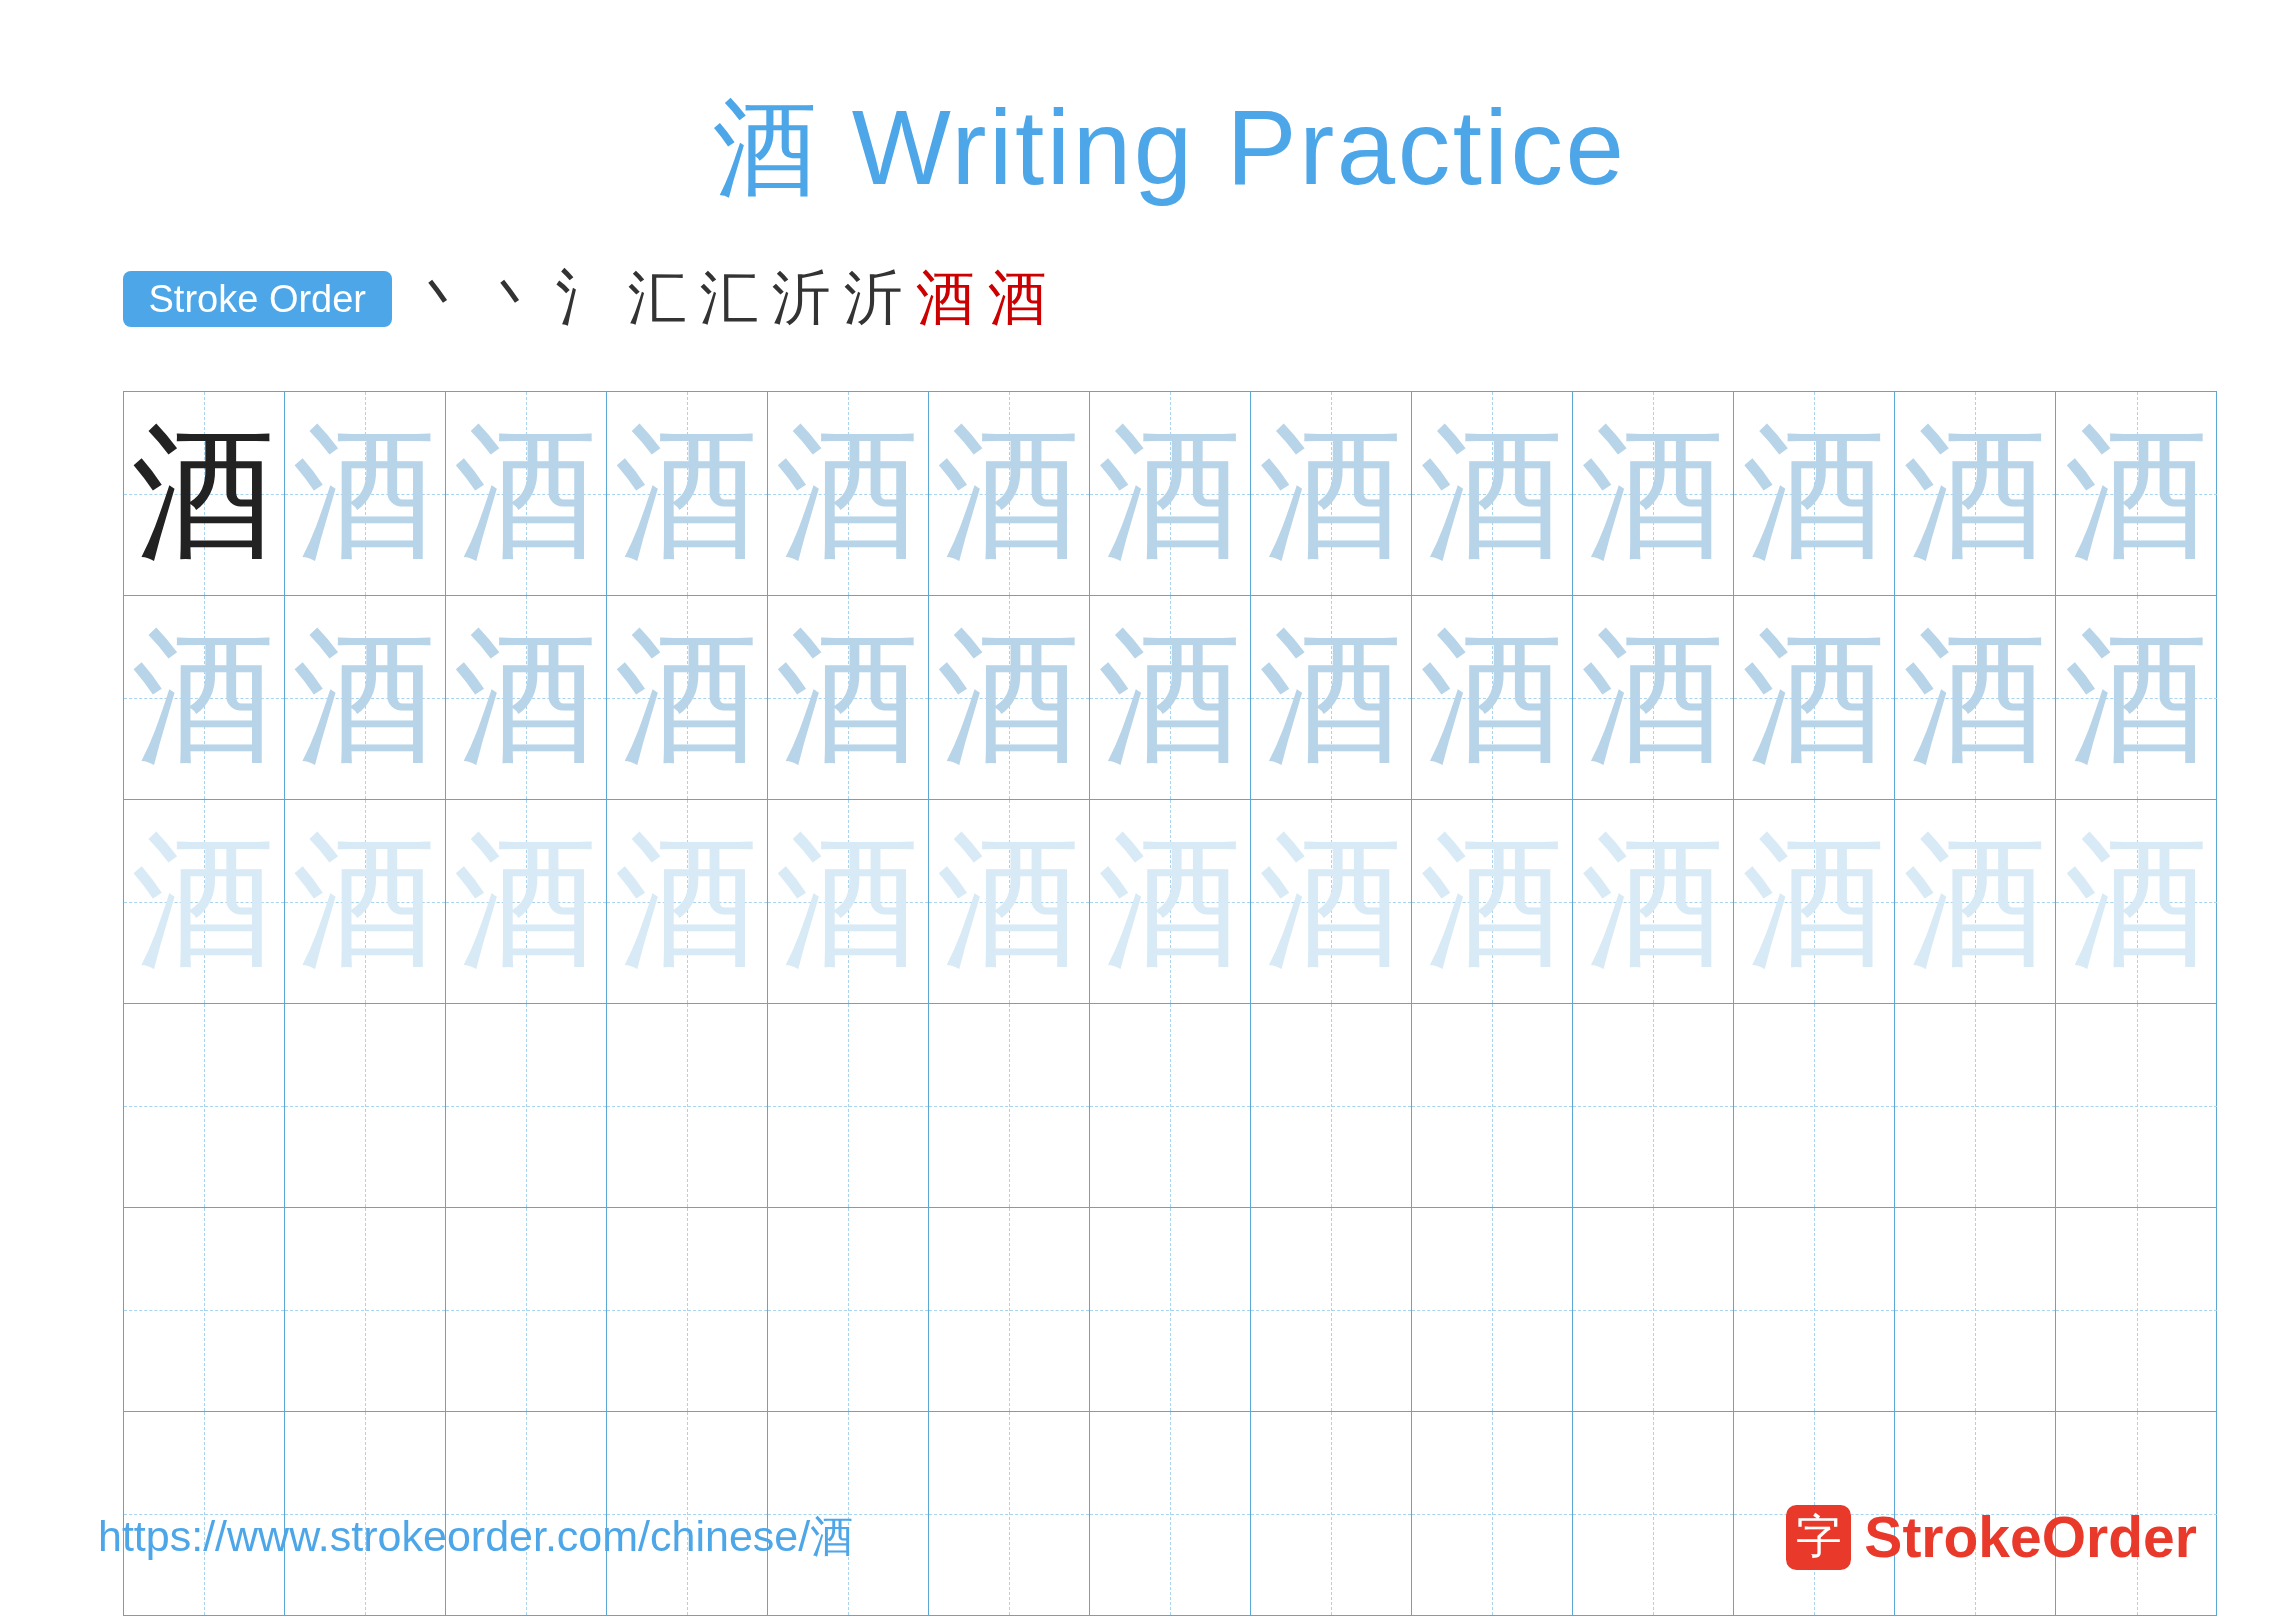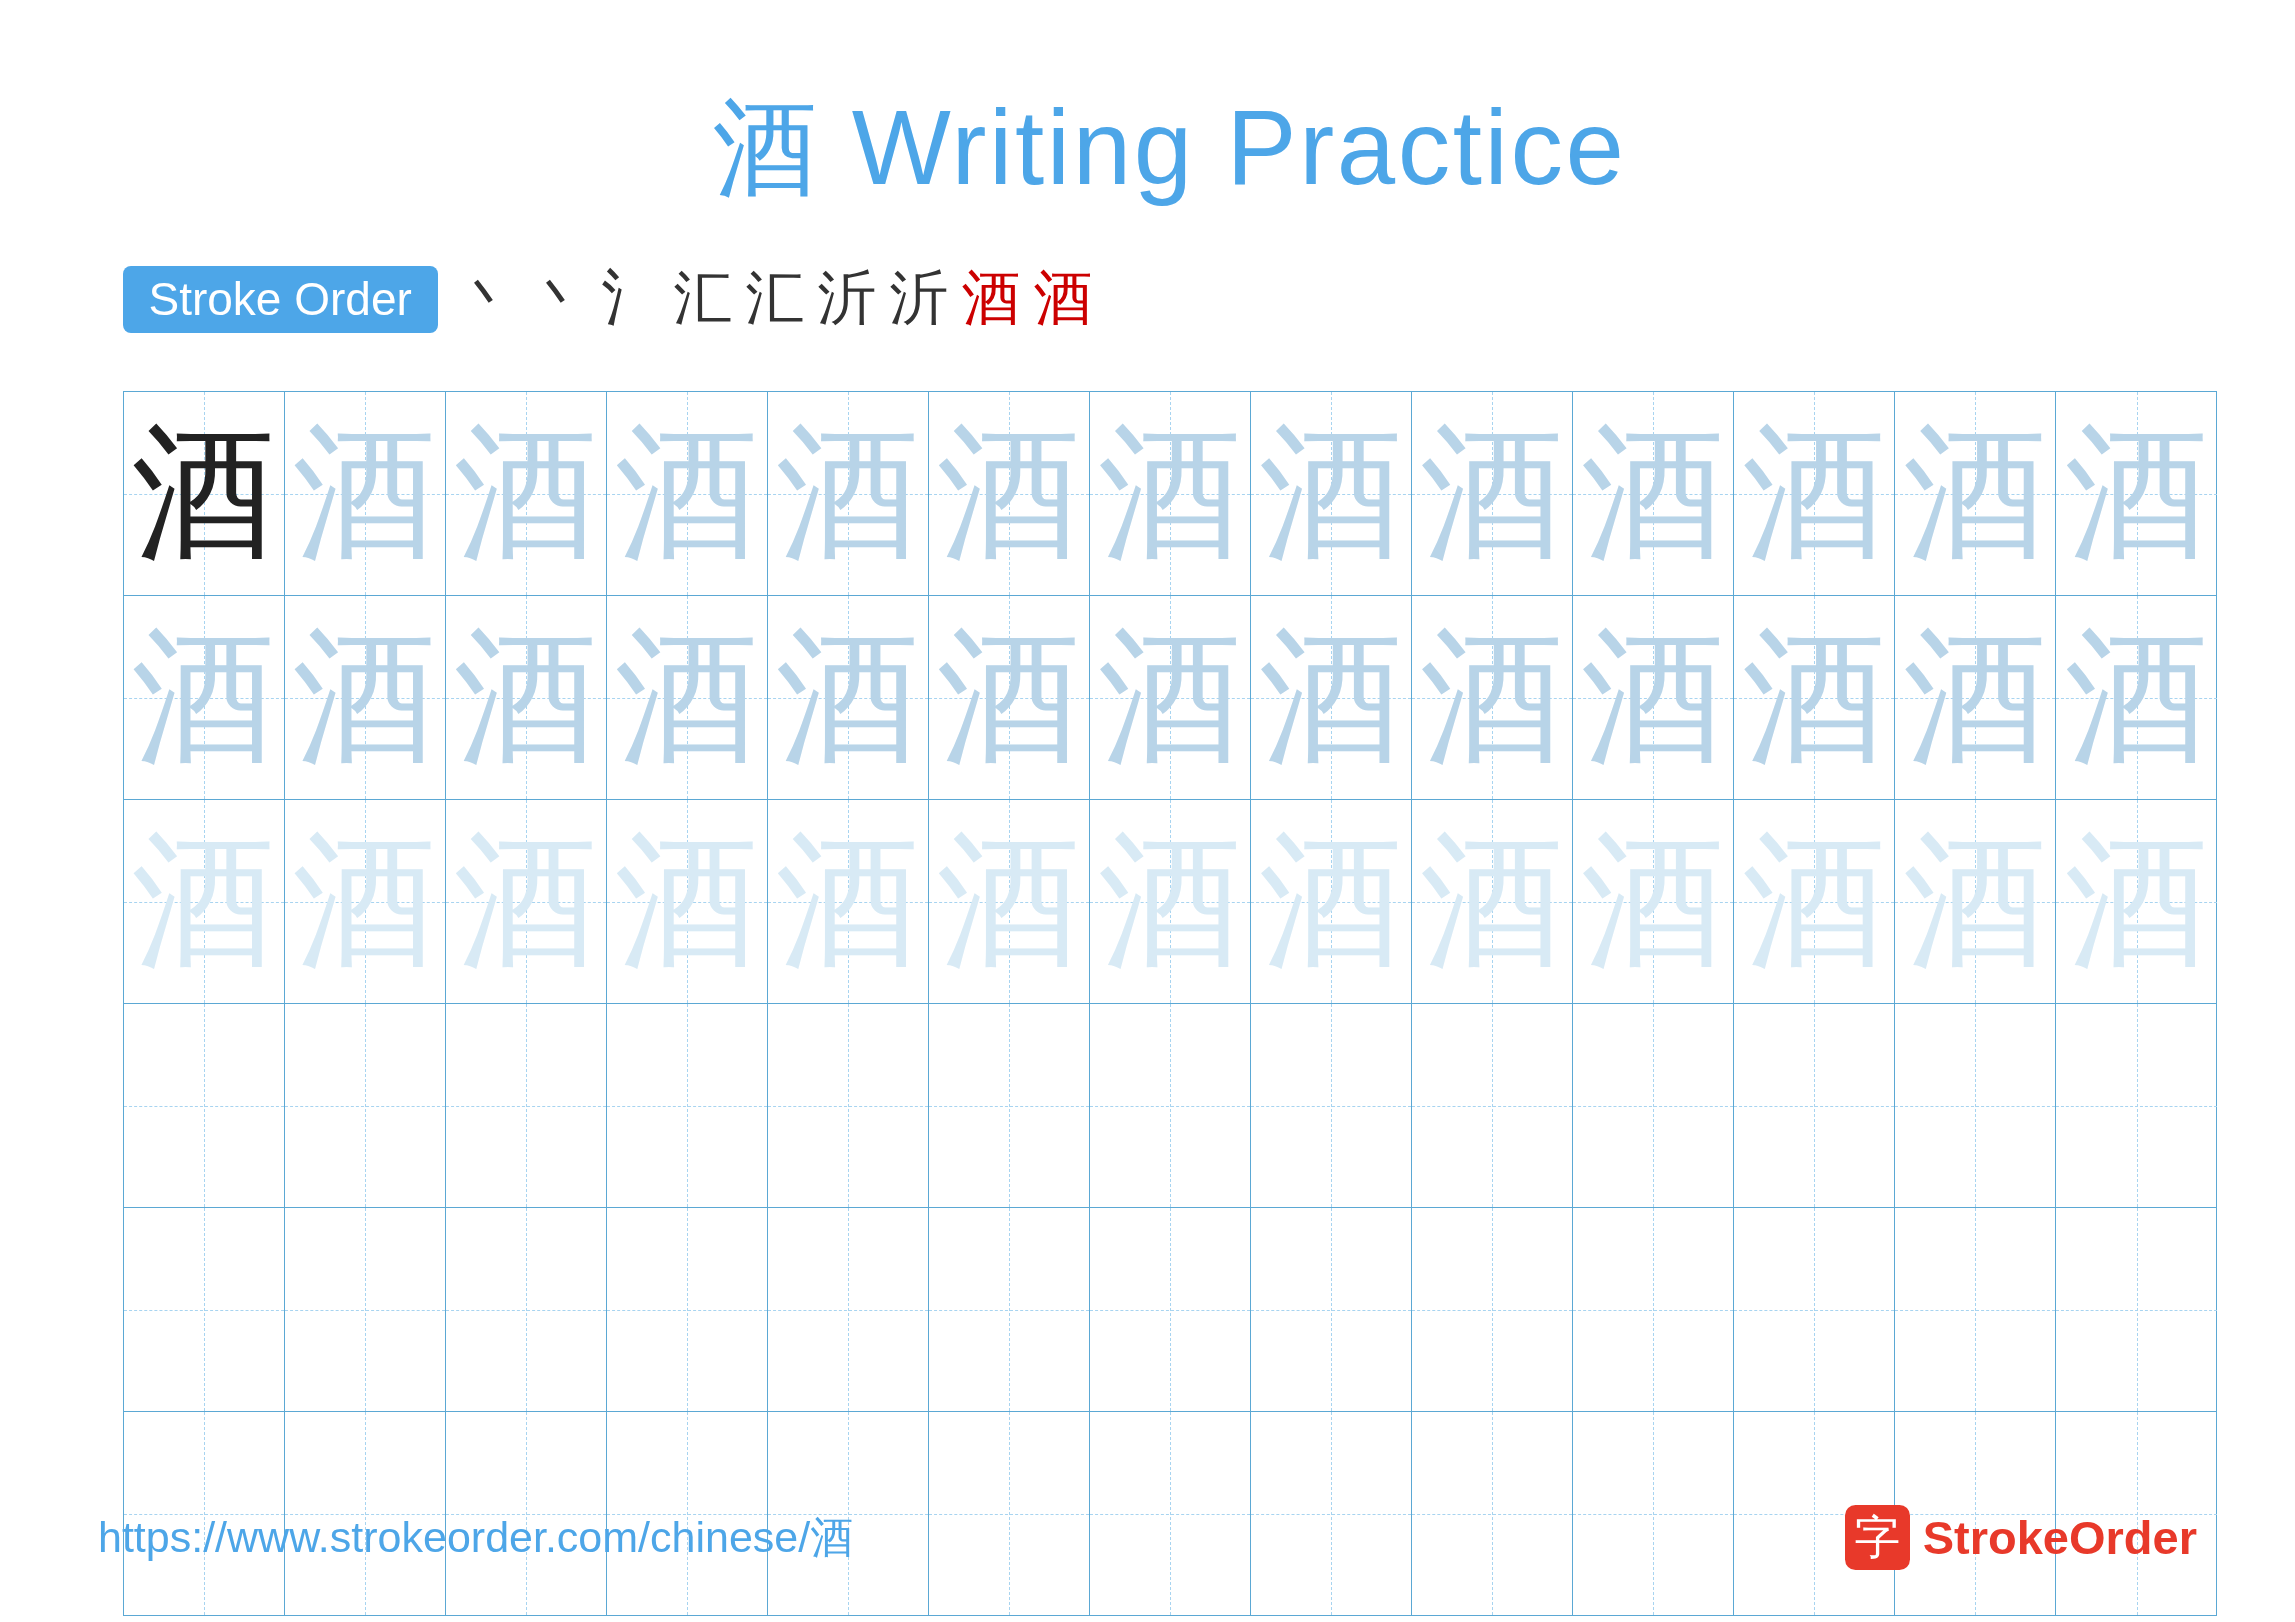--- a/index.html
+++ b/index.html
@@ -36,21 +36,21 @@
       margin-top: 39px;
       display: flex;
       align-items: center;
       width: 2094px;
       gap: 19.6px;
     }
 
     .stroke-order-badge {
       background: #4da6e8;
       color: #fff;
-      font-size: 46px;
+      font-size: 38px;
       font-family: sans-serif;
       padding: 6.5px 26px;
       border-radius: 7.9px;
       white-space: nowrap;
     }
 
     .stroke-sequence {
       display: flex;
       align-items: center;
       gap: 13px;
@@ -172,21 +172,21 @@
       border-radius: 10.5px;
       display: flex;
       align-items: center;
       justify-content: center;
       color: #fff;
       font-size: 46px;
       font-family: serif;
     }
 
     .logo-text {
-      font-size: 47px;
+      font-size: 57px;
       color: #222;
       font-family: sans-serif;
       font-weight: 700;
     }
 
     .logo-text span {
       color: #e8392a;
     }
   </style>
 </head>

